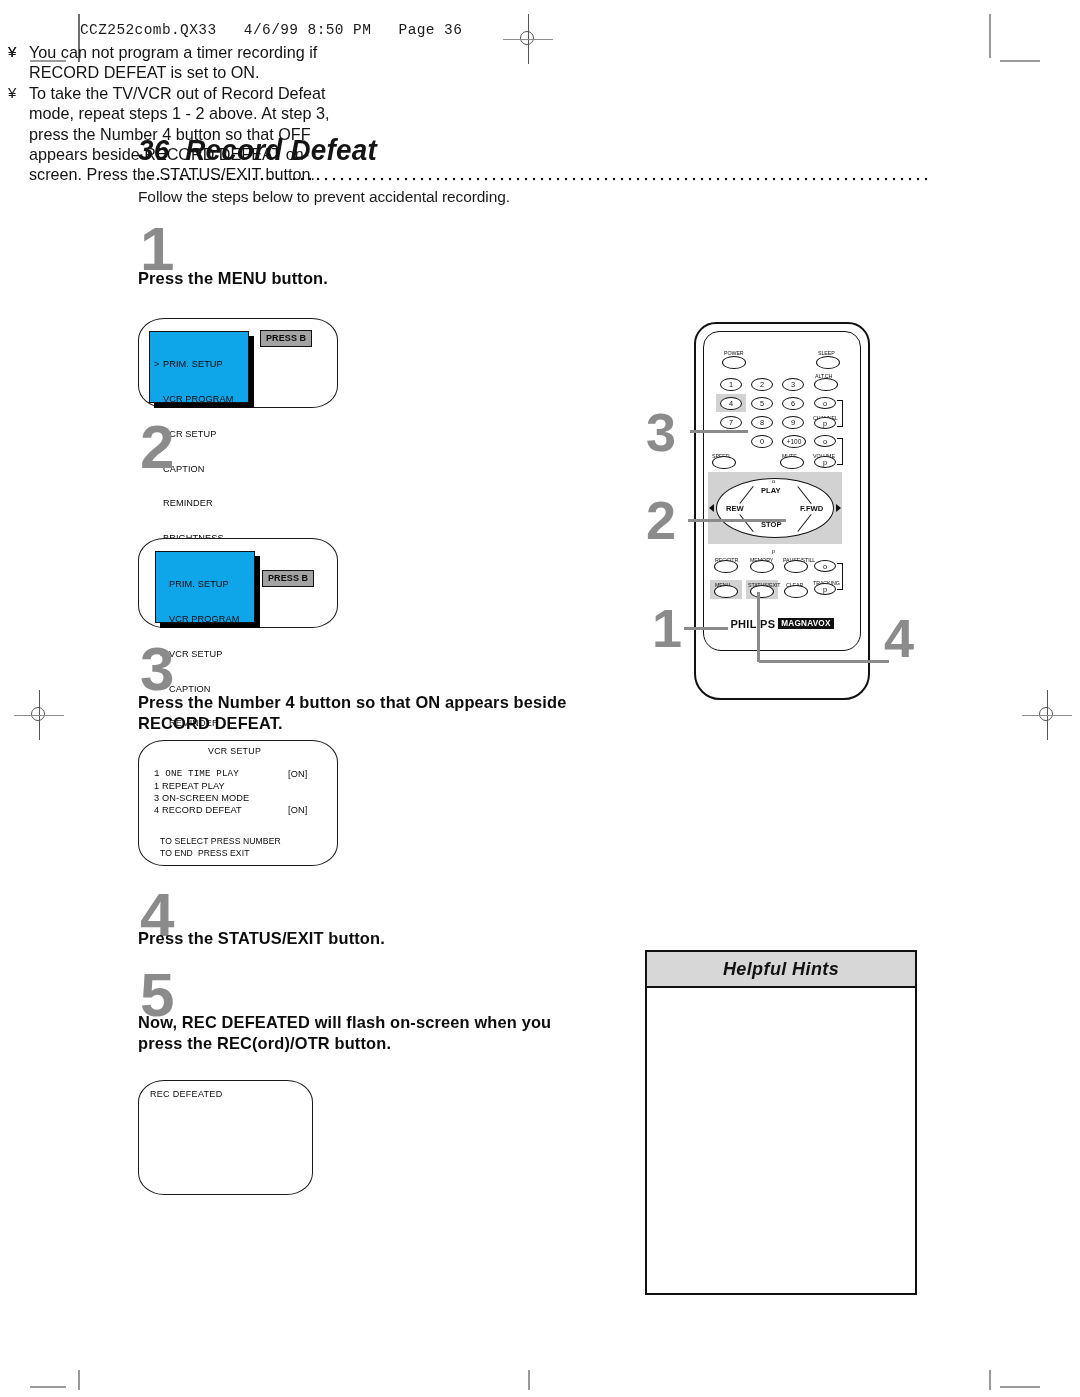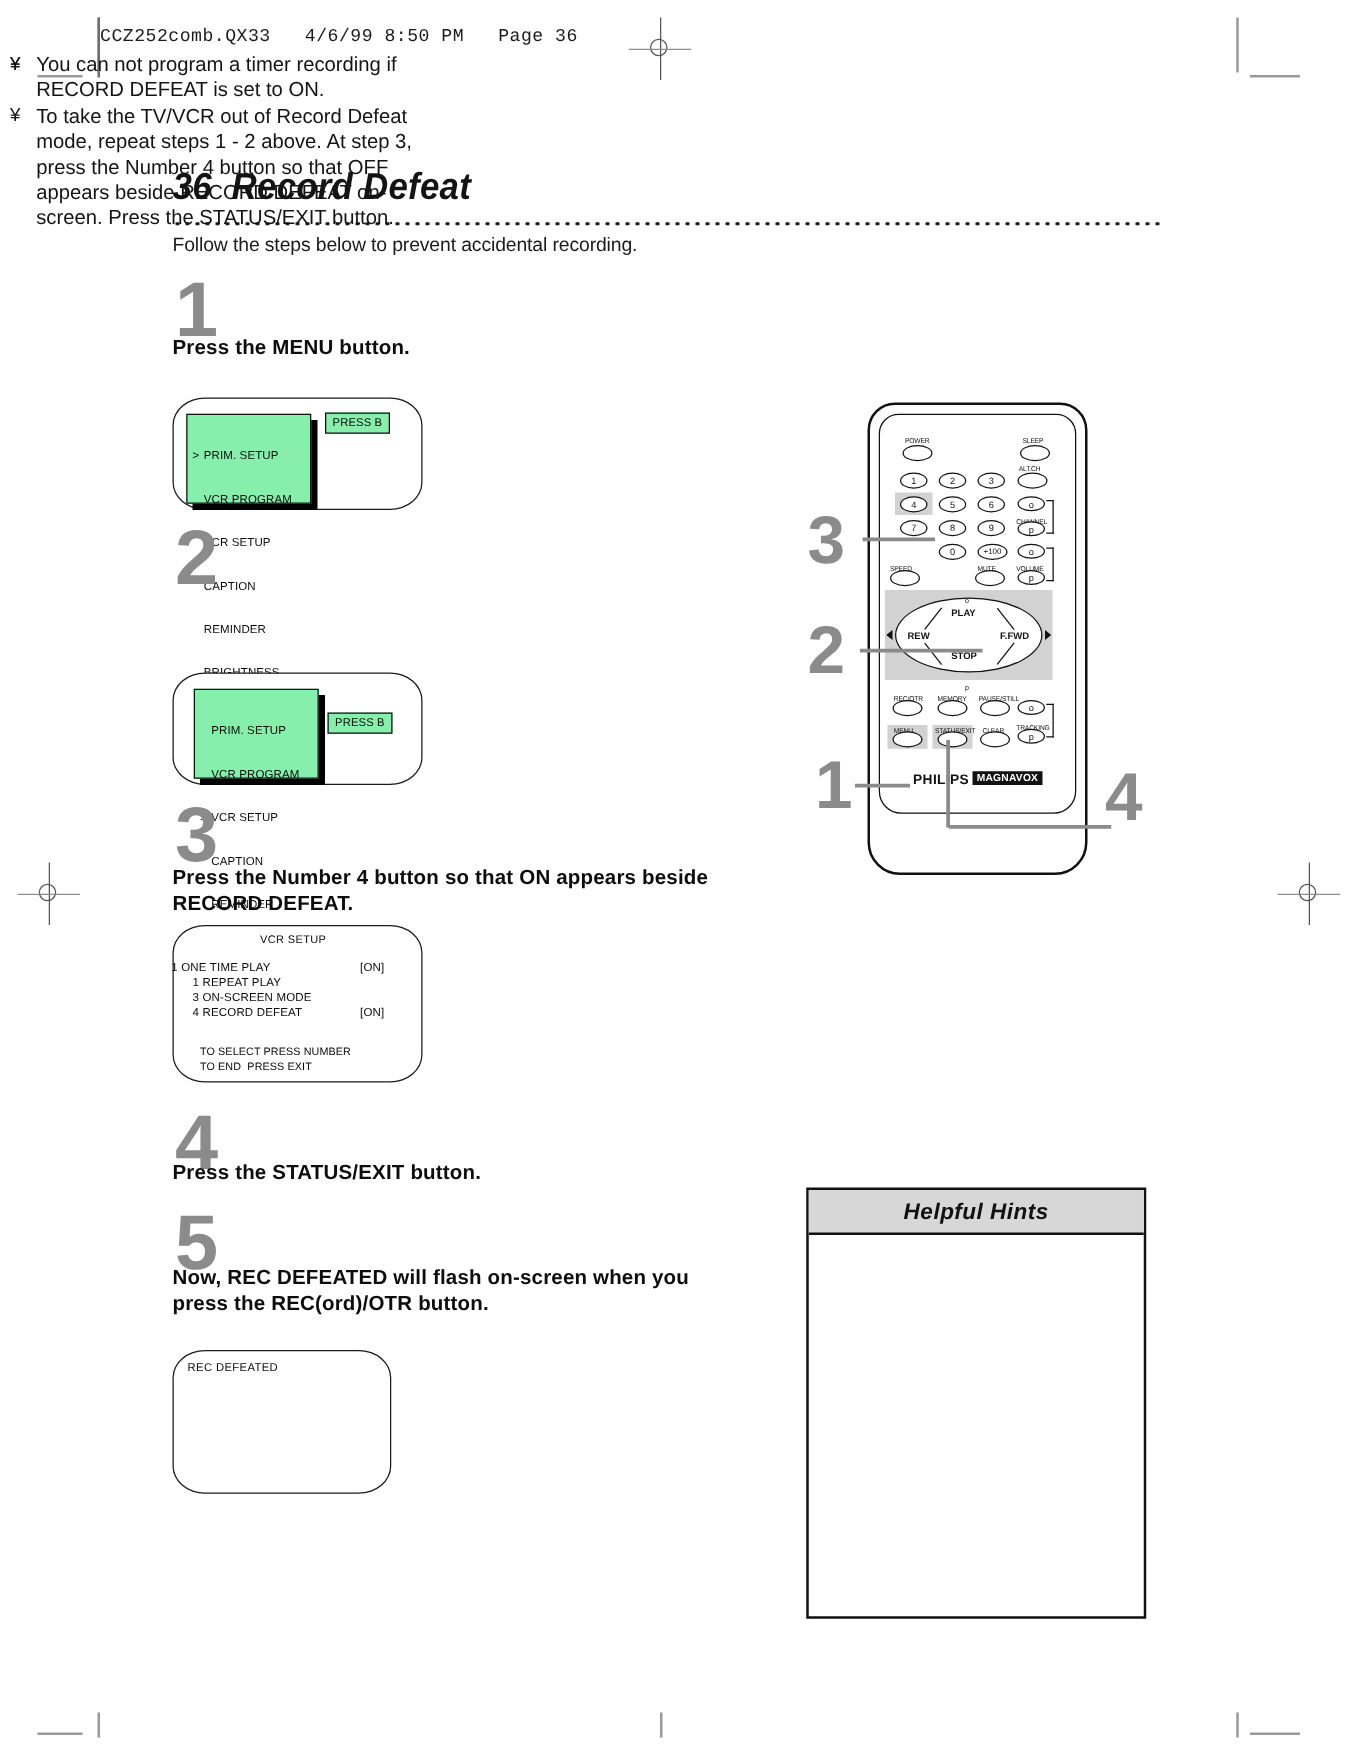--- a/index.html
+++ b/index.html
@@ -51,31 +51,32 @@
     position:absolute;font-weight:bold;font-size:16.4px;line-height:21px;
     color:#0d0d0d;letter-spacing:.15px;white-space:pre-line;
   }
 
   
   .tvbox{
     position:absolute;border:1.6px solid #1a1a1a;border-radius:26px/22px;
     background:#fff;box-sizing:border-box;
   }
   .osd{
-    position:absolute;background:#86efac;border:1.4px solid #111;
+    position:absolute;background:#0ea5e9;border:1.4px solid #111;
     box-sizing:border-box;font-size:9.2px;line-height:11.6px;
     letter-spacing:.1px;color:#0a0a0a;white-space:pre;padding:4px 6px 5px 4px;
     font-family:"Liberation Sans", sans-serif;
   }
   .osd .cur{display:inline-block;width:9px;}
   .osdshadow{position:absolute;background:#000;}
   .pressb{
-    position:absolute;border:1.3px solid #111;background:#86efac;
+    position:absolute;border:1.3px solid #111;background:#a3a3a3;
     font-size:9px;letter-spacing:.1px;padding:2px 5px 3px;color:#0a0a0a;
     white-space:nowrap;
+    font-weight:bold;
   }
   .osdline{display:block;}
 
   .osd-setup{
     position:absolute;font-size:9.2px;line-height:12.6px;color:#0a0a0a;
     white-space:pre;letter-spacing:.15px;
   }
   .osd-title{position:absolute;font-size:8.8px;letter-spacing:.3px;color:#0a0a0a;}
   .osd-foot{position:absolute;font-size:8.6px;line-height:11.5px;color:#0a0a0a;white-space:pre;letter-spacing:.1px;}
   .osd-rec{position:absolute;font-size:9px;letter-spacing:.3px;color:#0a0a0a;white-space:nowrap;}
@@ -211,21 +212,21 @@
   </div>
   <div class="pressb" style="left:262px;top:570px;">PRESS B</div>
 
   <div class="stepnum" style="left:140px;top:642px;">3</div>
   <div class="steptext" style="left:138px;top:692px;">Press the Number 4 button so that ON appears beside
 RECORD DEFEAT.</div>
 
   <div class="tvbox" style="left:138px;top:740px;width:200px;height:126px;"></div>
   <div class="osd-title" style="left:208px;top:746px;">VCR SETUP</div>
 
-  <div class="osd-setup" style="left:137px;top:768px;"><span>1 ONE TIME PLAY</span></div>
+  <div class="osd-setup" style="left:154px;top:768px;font-family:Liberation Mono, monospace;"><span>1 ONE TIME PLAY</span></div>
   <div class="osd-setup" style="left:288px;top:768px;">[ON]</div>
   <div class="osd-setup" style="left:154px;top:780px;"><span>1 REPEAT PLAY</span></div>
   <div class="osd-setup" style="left:288px;top:780px;"></div>
   <div class="osd-setup" style="left:154px;top:792px;"><span>3 ON-SCREEN MODE</span></div>
   <div class="osd-setup" style="left:288px;top:792px;"></div>
   <div class="osd-setup" style="left:154px;top:804px;"><span>4 RECORD DEFEAT</span></div>
   <div class="osd-setup" style="left:288px;top:804px;">[ON]</div>
 
   <div class="osd-foot" style="left:160px;top:836px;">TO SELECT PRESS NUMBER
 TO END  PRESS EXIT</div>

